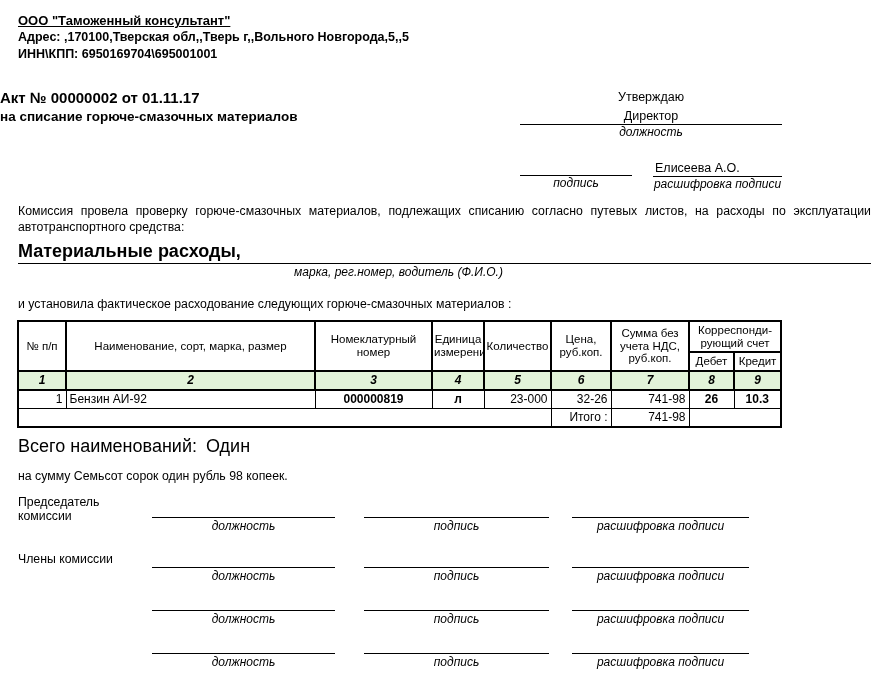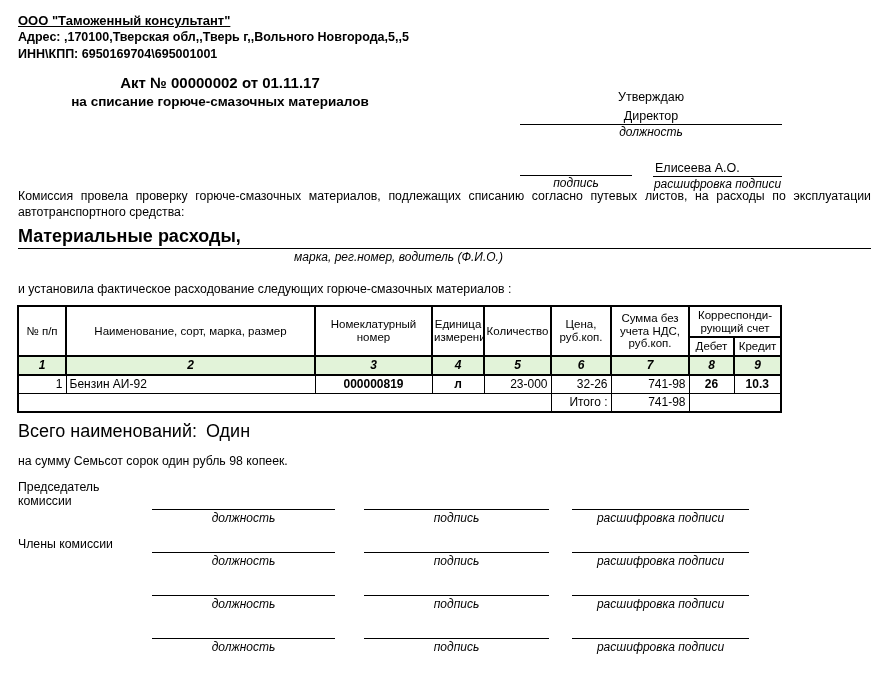--- a/index.html
+++ b/index.html
@@ -24,21 +24,21 @@
   .approve-word { text-align: center; }
   .position-line { border-bottom: 1px solid #000; text-align: center; margin-top: 5px; padding-bottom: 1px; }
   .caption { font-style: italic; font-size: 12px; text-align: center; }
   .sign-row { display: flex; justify-content: space-between; margin-top: 22px; }
   .sign-col-left { width: 112px; }
   .sign-col-right { width: 129px; }
   .sign-name { padding-left: 2px; font-size: 12.5px; line-height: 15px; }
   .sign-space { height: 15px; }
   .uline { border-bottom: 1px solid #000; }
   
-  .title-block { width: 440px; margin-top: 11px; text-align: center; font-weight: bold; }
+  .title-block { width: 440px; margin-top: 26px; text-align: left; font-weight: bold; }
   .title-act { font-size: 15px; line-height: 18px; }
   .title-subject { font-size: 13.5px; line-height: 17px; margin-top: 1px; }
   
   .paragraph { margin: 78px 0 0 18px; width: 853px; text-align: justify; font-size: 12.3px; line-height: 16px; }
   .expenses-line { margin: 6px 0 0 18px; width: 853px; border-bottom: 1px solid #000; padding-bottom: 1px; }
   .expenses-label { font-weight: bold; font-size: 18px; }
   .vehicle-caption { margin-left: 17px; width: 763px; text-align: center; font-style: italic; font-size: 12px; line-height: 14px; margin-top: 1px; }
   .established { margin: 18px 0 0 18px; font-size: 12.3px; }
   
   table.goods { border-collapse: collapse; table-layout: fixed; margin: 9px 0 0 17px; width: 763px; border: 2px solid #000; }
@@ -47,21 +47,21 @@
   tr.numrow td { border: 2px solid #000; background: #e2f3d9; font-weight: bold; font-style: italic; text-align: center; font-size: 12px; height: 19px; padding: 0; }
   tr.datarow td { border: 1px solid #000; font-size: 12px; height: 19px; padding: 1px 3px; }
   tr.totalrow td { border: 1px solid #000; font-size: 12px; height: 18px; padding: 1px 3px; }
   .al { text-align: left; } .ac { text-align: center; font-weight: bold; } .ar { text-align: right; }
   
   .count-line { margin: 8px 0 0 18px; font-size: 18px; }
   .count-value { margin-left: 9px; }
   .amount-words { margin: 12px 0 0 18px; font-size: 12.3px; }
   
   .signatures { margin: 10px 0 0 18px; }
-  .sig-row { display: flex; align-items: flex-end; margin-top: 12px; }
+  .sig-row { display: flex; align-items: center; margin-top: 12px; }
   .sig-label { width: 134px; font-size: 12.3px; padding-bottom: 17px; }
   .sig-cell { margin-left: 0; }
   .sig-cell .line { height: 16px; border-bottom: 1px solid #000; }
   .sig-cell .caption { padding-top: 1px; }
   .w1 { width: 183px; }
   .w2 { width: 185px; margin-left: 29px; }
   .w3 { width: 177px; margin-left: 23px; }
 </style>
 </head>
 <body>

